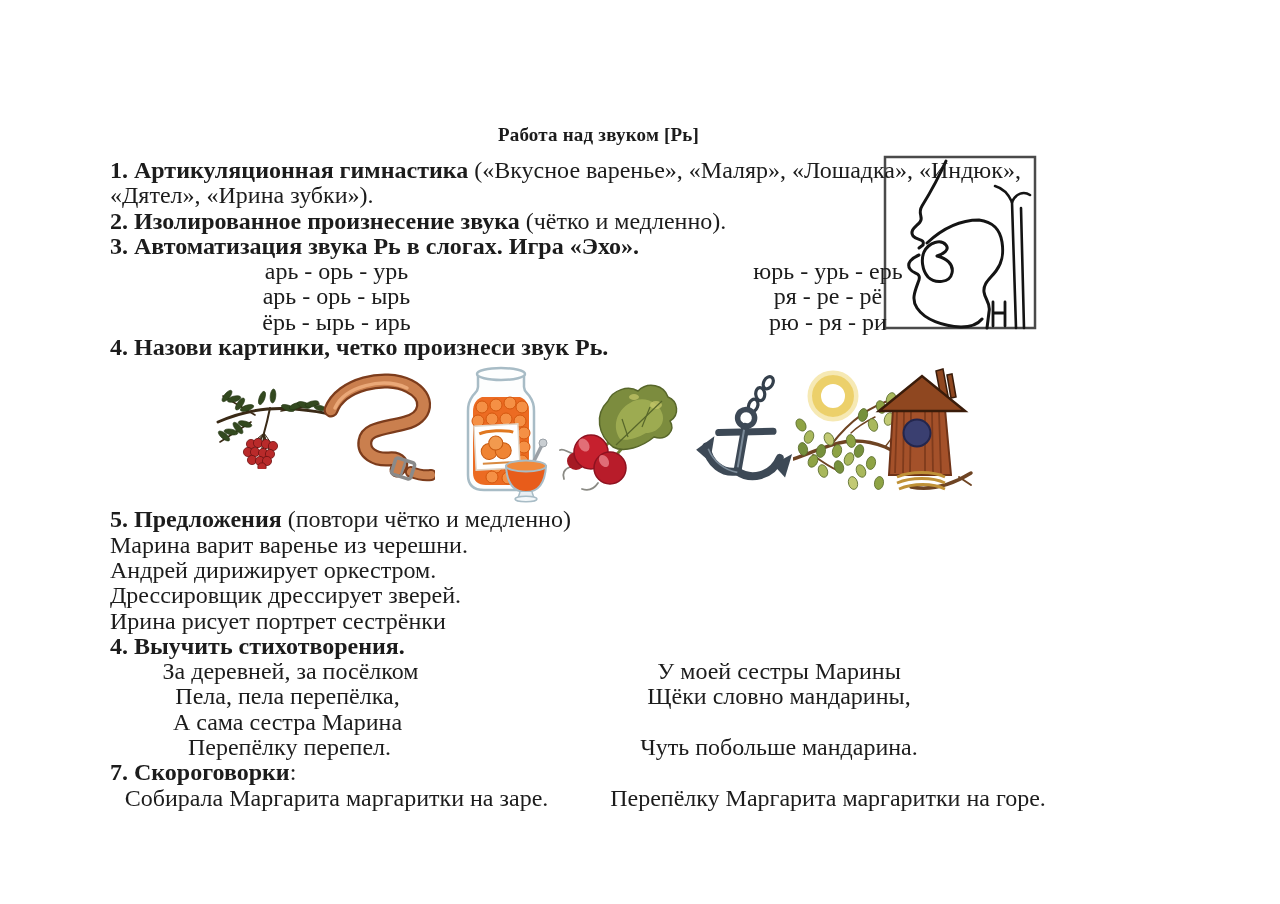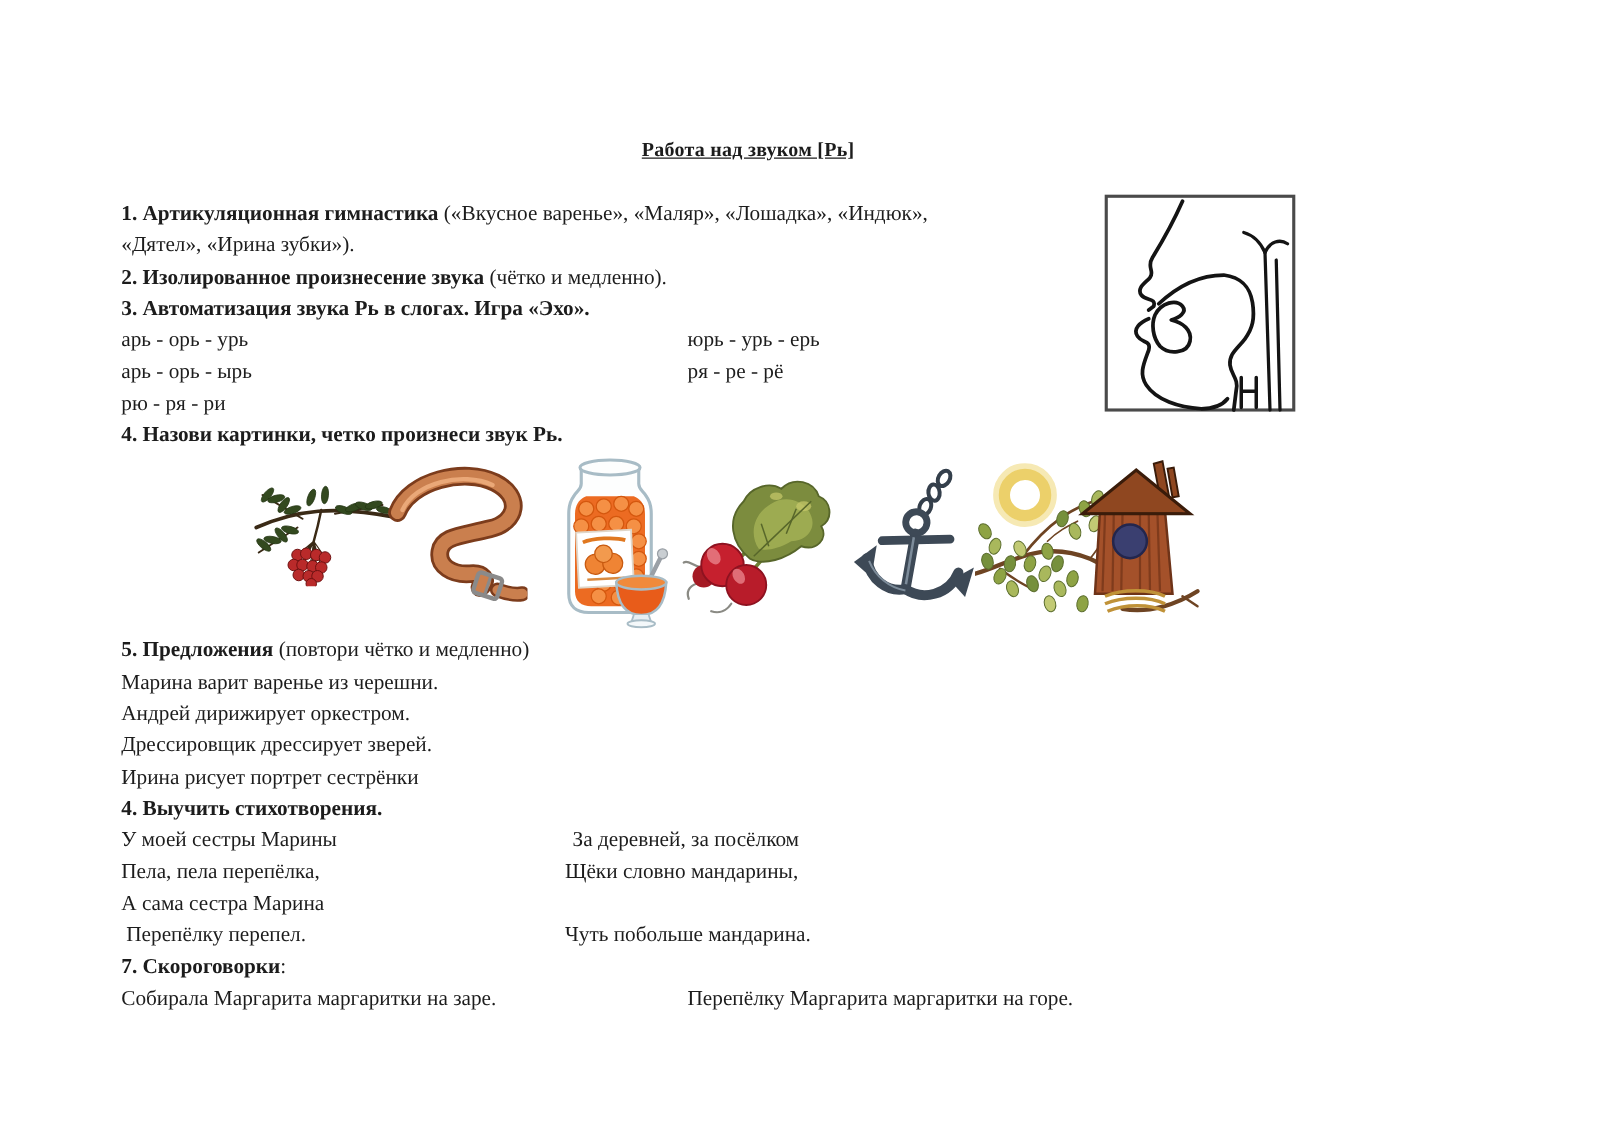--- a/index.html
+++ b/index.html
@@ -1,23 +1,23 @@
 <!DOCTYPE html>
 <html><head>
 <meta charset="utf-8">
 <style>
   html,body{margin:0;padding:0;background:#ffffff;}
   .page{position:relative;width:1280px;height:904px;background:#fff;overflow:hidden;
         font-family:"Liberation Serif", serif;color:#1c1c1c;}
-  .title{position:absolute;left:107px;top:112px;width:983px;text-align:center;
-         font-size:16px;font-weight:700;letter-spacing:.2px;text-decoration:underline;}
-  .body{position:absolute;left:97px;top:158px;width:983px;font-size:17px;}
+  .title{position:absolute;left:107px;top:124px;width:983px;text-align:center;
+         font-size:19px;font-weight:700;letter-spacing:.2px;}
+  .body{position:absolute;left:110px;top:158px;width:983px;font-size:24px;}
   .ln{margin:0;line-height:25.3px;white-space:pre-wrap;}
   .ln b{font-weight:700;}
-  .cols2{display:grid;grid-template-columns:453px 1fr;}
+  .cols2{display:grid;grid-template-columns:453px 1fr;text-align:center;}
   .cols2.poem{grid-template-columns:355px 1fr;}
   .pics{position:relative;height:147px;}
   .pic{position:absolute;}
   .diagram-box{position:absolute;left:883px;top:155px;width:154px;height:175px;}
   svg{display:block;}
 </style>
 </head>
 <body>
 
 <div class="page">
@@ -48,21 +48,21 @@
     <p class="ln"><b>2. Изолированное произнесение звука</b><span> (чётко и медленно).</span></p>
     <p class="ln"><b>3. Автоматизация звука Рь в слогах. Игра «Эхо».</b></p>
 
     <div class="ln cols2">
       <span>арь - орь - урь</span><span>юрь - урь - ерь</span>
     </div>
     <div class="ln cols2">
       <span>арь - орь - ырь</span><span>ря - ре - рё</span>
     </div>
     <div class="ln cols2">
-      <span>рю - ря - ри</span>
+      <span>ёрь - ырь - ирь</span><span>рю - ря - ри</span>
     </div>
 
     <p class="ln"><b>4. Назови картинки, четко произнеси звук Рь.</b></p>
 
     <div class="pics">
 
       <div class="pic" style="left:105px;top:24px;">
         <svg viewBox="0 0 118 85" width="118" height="85">
           <g stroke="#3a2a16" fill="none" stroke-linecap="round">
             <path d="M3,38 C35,24 66,20 115,30" stroke-width="3"></path>
@@ -275,21 +275,21 @@
 
     <p class="ln"><b>5. Предложения</b><span> (повтори чётко и медленно)</span></p>
     <p class="ln">Марина варит варенье из черешни.</p>
     <p class="ln">Андрей дирижирует оркестром.</p>
     <p class="ln">Дрессировщик дрессирует зверей.</p>
     <p class="ln">Ирина рисует портрет сестрёнки</p>
 
     <p class="ln"><b>4. Выучить стихотворения.</b></p>
 
     <div class="ln cols2 poem">
-      <span>У моей сестры Марины</span><span style="padding-left:6px">За деревней, за посёлком</span>
+      <span style="padding-left:6px">За деревней, за посёлком</span><span>У моей сестры Марины</span>
     </div>
     <div class="ln cols2 poem">
       <span>Пела, пела перепёлка,</span><span>Щёки словно мандарины,</span>
     </div>
     <div class="ln cols2 poem">
       <span>А сама сестра Марина</span>
     </div>
     <div class="ln cols2 poem">
       <span style="padding-left:4px">Перепёлку перепел.</span><span>Чуть побольше мандарина.</span>
     </div>

